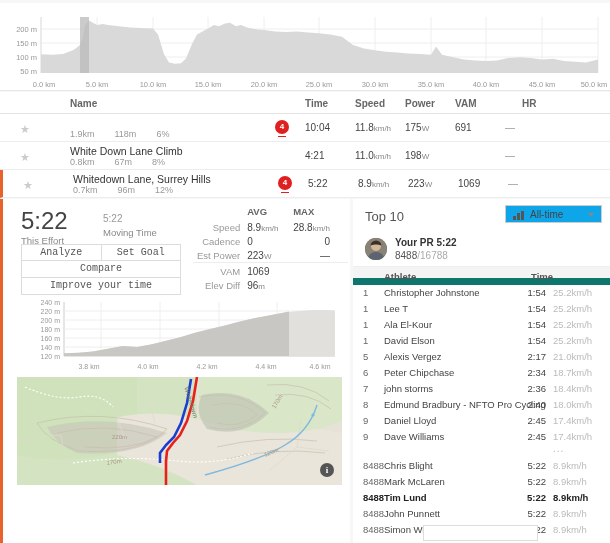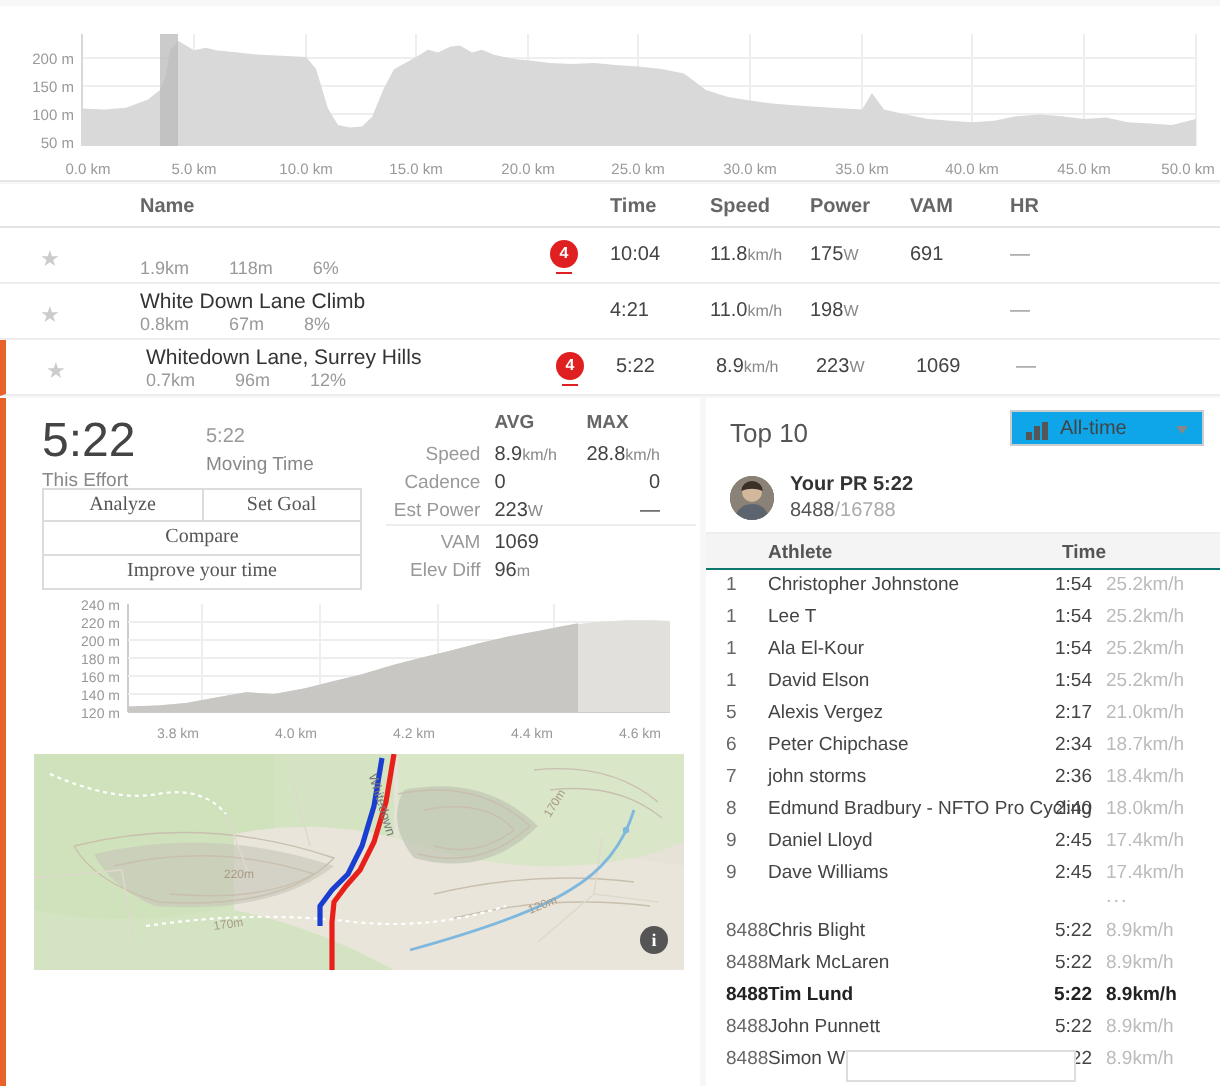--- a/index.html
+++ b/index.html
@@ -98,21 +98,21 @@
   .moving-lbl {
     position: absolute; left: 100px; top: 28px;
     font-size: 9.5px; color: #888;
   }
 
   
   .btn-grid { position: absolute; left: 18px; top: 45px; width: 160px; }
   .btn {
     border: 1px solid #dcdcdc; background: #fff;
     font-size: 10px; color: #555; text-align: center;
-    height: 17px; line-height: 16px; font-family: Liberation Serif, serif;
+    height: 17px; line-height: 16px; font-family: Liberation Mono, monospace;
     cursor: pointer;
   }
   .btn-row { display: flex; }
   .btn-row .btn { flex: 1; border-top: none; }
   .btn-row:first-child .btn { border-top: 1px solid #dcdcdc; }
   .btn-row .btn + .btn { border-left: none; }
   .btn-full { width: 100%; border-top: none; }
 
   
   #stats {
@@ -192,21 +192,21 @@
   }
   #pr-rank {
     position: absolute; left: 42px; top: 19px;
     font-size: 10px; color: #555;
   }
   #pr-rank span { color: #aaa; }
 
   #board-head {
     position: absolute; left: 0; top: 68px;
     width: 257px; height: 18px;
-    background: #f4f4f4; border-bottom: 1px solid #0f766e;
+    background: #f4f4f4; border-bottom: 7px solid #0f766e;
   }
   #board-head .h-athlete { position: absolute; left: 31px; top: 4px; font-size: 9.5px; font-weight: bold; color: #555; }
   #board-head .h-time    { position: absolute; left: 178px; top: 4px; font-size: 9.5px; font-weight: bold; color: #555; }
 
   #board-rows { position: absolute; left: 0; top: 86px; width: 257px; }
   .b-row { position: relative; height: 16px; }
   .b-rank  { position: absolute; left: 10px; top: 2px; font-size: 9.5px; color: #666; }
   .b-name  { position: absolute; left: 31px; top: 2px; font-size: 9.5px; color: #444; }
   .b-time  { position: absolute; left: 168px; top: 2px; font-size: 9.5px; color: #444; text-align: right; width: 25px; }
   .b-speed { position: absolute; left: 200px; top: 2px; font-size: 9.5px; color: #bbb; }
@@ -270,21 +270,21 @@
   </svg>
 </div>
 
 <div id="segments-panel">
   <div class="seg-head">
     <span style="left:70px">Name</span>
     <span style="left:305px">Time</span>
     <span style="left:355px">Speed</span>
     <span style="left:405px">Power</span>
     <span style="left:455px">VAM</span>
-    <span style="left:505px">HR</span>
+    <span style="left:522px">HR</span>
   </div>
   <div id="seg-rows">
       <div class="seg-row">
         <span class="star">★</span>
         <span class="seg-sub"><i>1.9km</i><i>118m</i><i>6%</i></span>
         <span class="badge">4</span>
         <span class="cell c-time">10:04</span>
         <span class="cell c-speed">11.8<span class="u">km/h</span></span>
         <span class="cell c-power">175<span class="u">W</span></span>
         <span class="cell c-vam">691</span>

